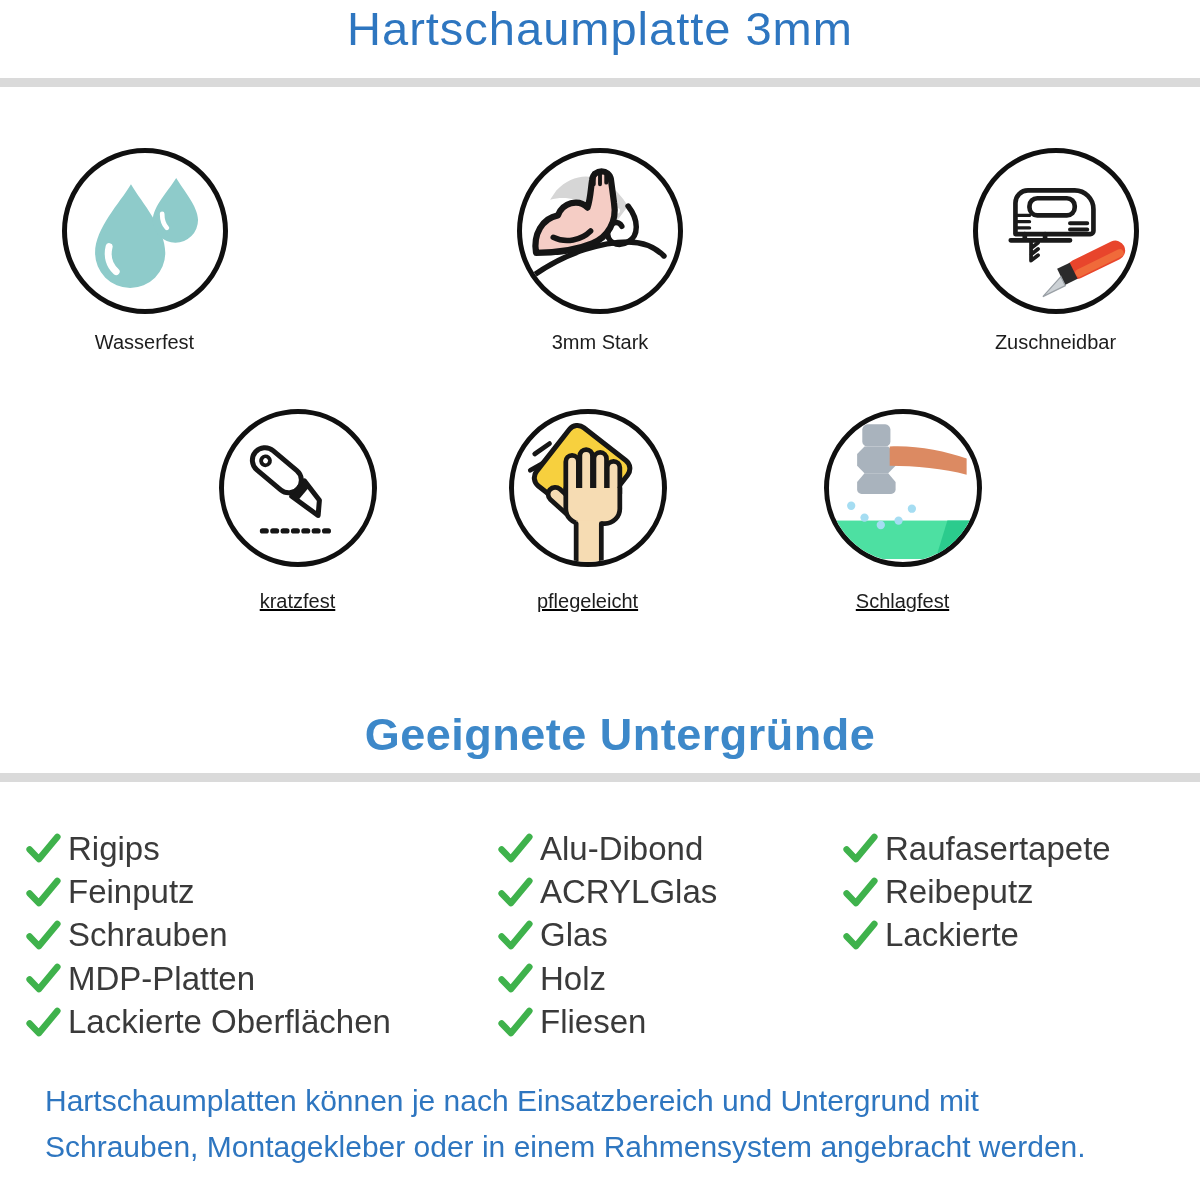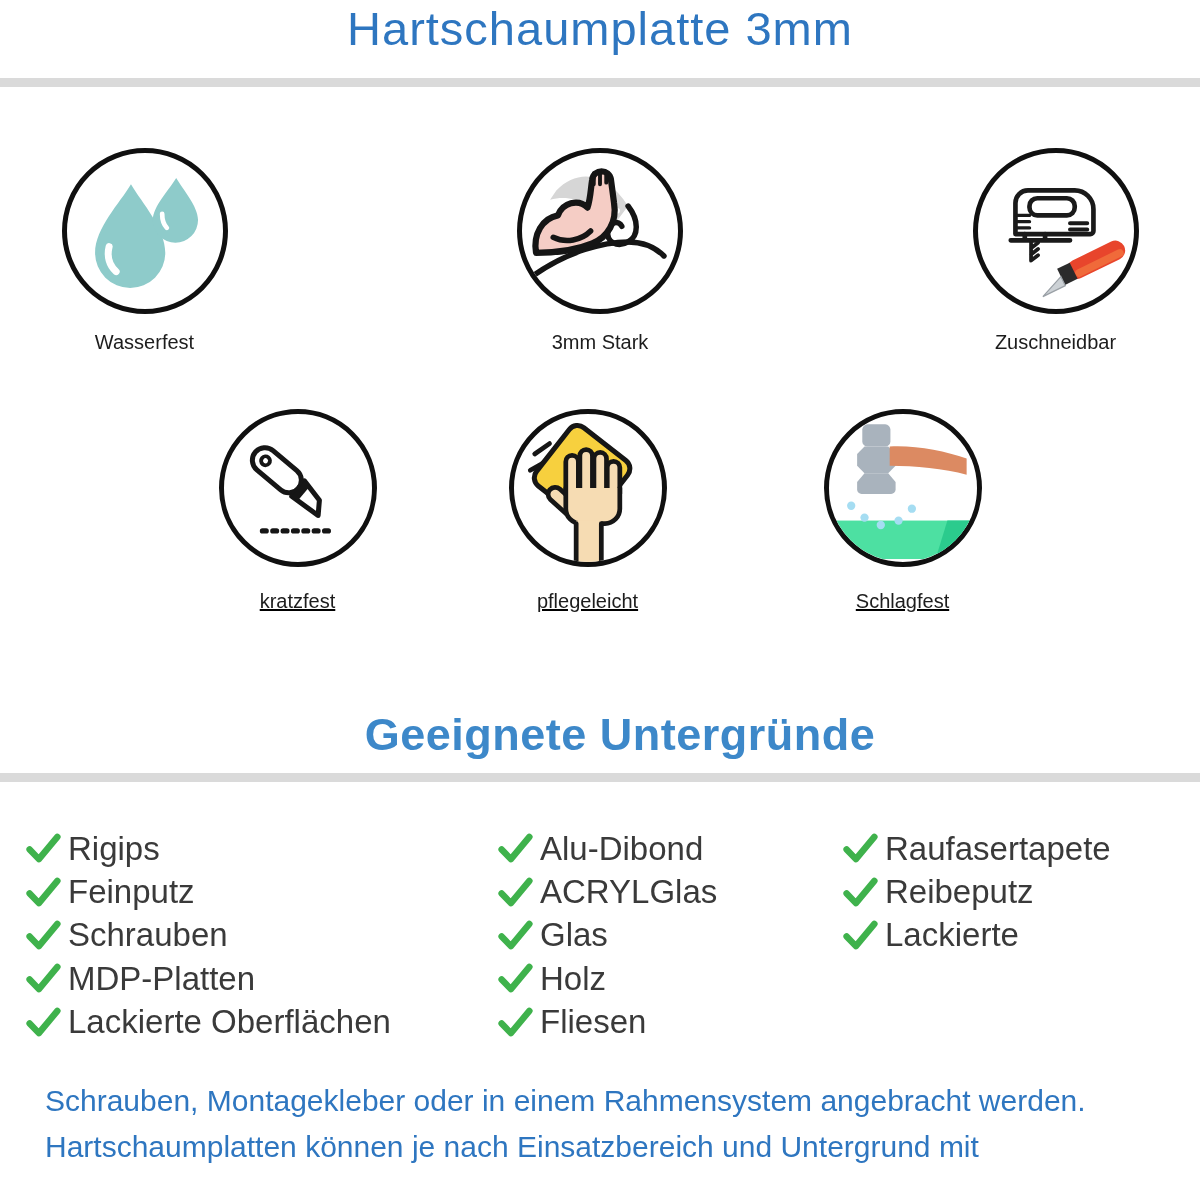--- a/index.html
+++ b/index.html
@@ -271,17 +271,17 @@
         <svg class="check-icon" viewBox="0 0 40 40">
             <path d="M5 21 L15 31.5 L35 7.5"></path>
           </svg>
         <span class="check-text">Lackierte</span>
       </div>
     </div>
 
   </section>
 
   <div class="footer-note">
+    <div class="footer-line">Hartschaumplatten können je nach Einsatzbereich und Untergrund mit</div>
     <div class="footer-line">Schrauben, Montagekleber oder in einem Rahmensystem angebracht werden.</div>
-    <div class="footer-line">Hartschaumplatten können je nach Einsatzbereich und Untergrund mit</div>
   </div>
 
 </div>
 
 </body></html>

